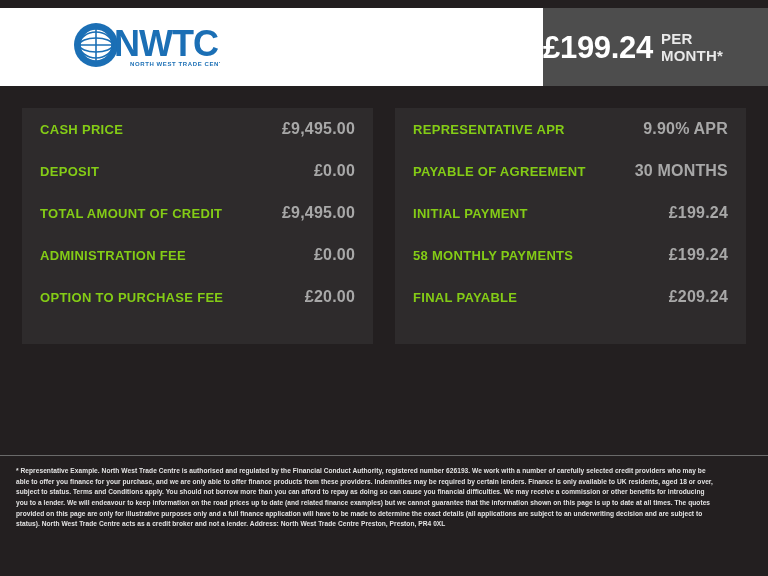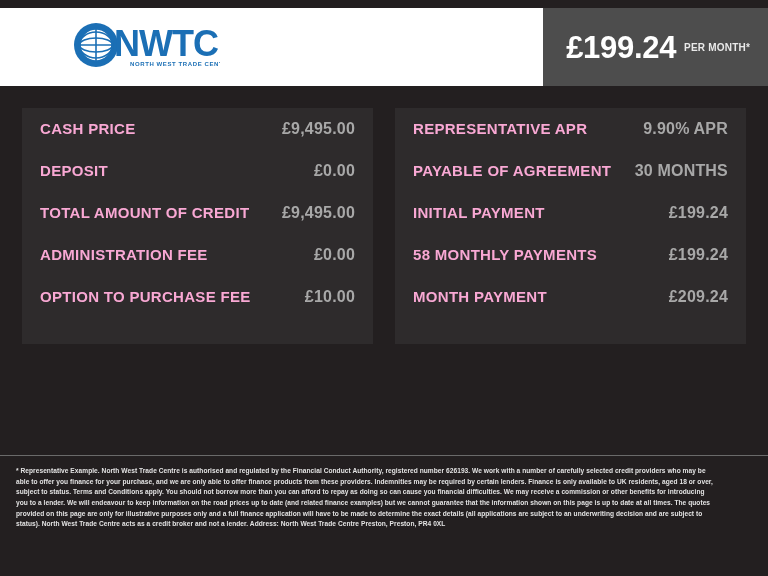--- a/index.html
+++ b/index.html
@@ -26,21 +26,21 @@
   .header-right {
     flex: 1 1 auto; background: #4d4d4d;
     display: flex; align-items: center; justify-content: flex-end;
     padding-right: 18px;
   }
   .price {
     color: #ffffff; font-size: 31px; font-weight: bold; letter-spacing: -0.3px;
     line-height: 1;
   }
   .price-suffix {
-    color: #e9e9e9; font-size: 10px; font-weight: bold;
+    color: #e9e9e9; font-size: 15px; font-weight: bold;
     margin-left: 8px; letter-spacing: 0.2px;
   }
 
   
   .title {
     color: #ffffff; font-size: 15.5px; font-weight: bold;
     letter-spacing: 0.4px;
     padding: 27px 0 0 20px;
   }
 
@@ -50,21 +50,21 @@
     padding: 22px 22px 0 22px;
   }
   .panel {
     flex: 1 1 0; background: #2e2b2c; padding: 12px 18px 14px 18px;
   }
   .row {
     display: flex; align-items: baseline; justify-content: space-between;
     height: 42px;
   }
   .row .label {
-    color: #f9a8d4; font-size: 15px; font-weight: bold; letter-spacing: 0.3px;
+    color: #84cc16; font-size: 13px; font-weight: bold; letter-spacing: 0.3px;
     white-space: nowrap;
   }
   .row .value {
     color: #a8a8a8; font-size: 16px; font-weight: bold; letter-spacing: 0.2px;
     white-space: nowrap;
   }
 
   
   .divider {
     position: absolute; left: 0; top: 447px; width: 768px; height: 1px;
@@ -122,21 +122,21 @@
       <div class="row">
         <span class="label">TOTAL AMOUNT OF CREDIT</span>
         <span class="value">£9,495.00</span>
       </div>
       <div class="row">
         <span class="label">ADMINISTRATION FEE</span>
         <span class="value">£0.00</span>
       </div>
       <div class="row">
         <span class="label">OPTION TO PURCHASE FEE</span>
-        <span class="value">£10.00</span>
+        <span class="value">£20.00</span>
       </div>
     </div>
 
     <div class="panel">
       <div class="row">
         <span class="label">REPRESENTATIVE APR</span>
         <span class="value">9.90% APR</span>
       </div>
       <div class="row">
         <span class="label">PAYABLE OF AGREEMENT</span>
@@ -144,21 +144,21 @@
       </div>
       <div class="row">
         <span class="label">INITIAL PAYMENT</span>
         <span class="value">£199.24</span>
       </div>
       <div class="row">
         <span class="label">58 MONTHLY PAYMENTS</span>
         <span class="value">£199.24</span>
       </div>
       <div class="row">
-        <span class="label">MONTH PAYMENT</span>
+        <span class="label">FINAL PAYABLE</span>
         <span class="value">£209.24</span>
       </div>
     </div>
 
   </div>
 
   <div class="divider"></div>
   <div class="footnote">* Representative Example. North West Trade Centre is authorised and regulated by the Financial Conduct Authority, registered number 626193. We work with a number of carefully selected credit providers who may be able to offer you finance for your purchase, and we are only able to offer finance products from these providers. Indemnities may be required by certain lenders. Finance is only available to UK residents, aged 18 or over, subject to status. Terms and Conditions apply. You should not borrow more than you can afford to repay as doing so can cause you financial difficulties. We may receive a commission or other benefits for introducing you to a lender. We will endeavour to keep information on the road prices up to date (and related finance examples) but we cannot guarantee that the information shown on this page is up to date at all times. The quotes provided on this page are only for illustrative purposes only and a full finance application will have to be made to determine the exact details (all applications are subject to an underwriting decision and are subject to status). North West Trade Centre acts as a credit broker and not a lender. Address: North West Trade Centre Preston, Preston, PR4 0XL</div>
 
 </div>

